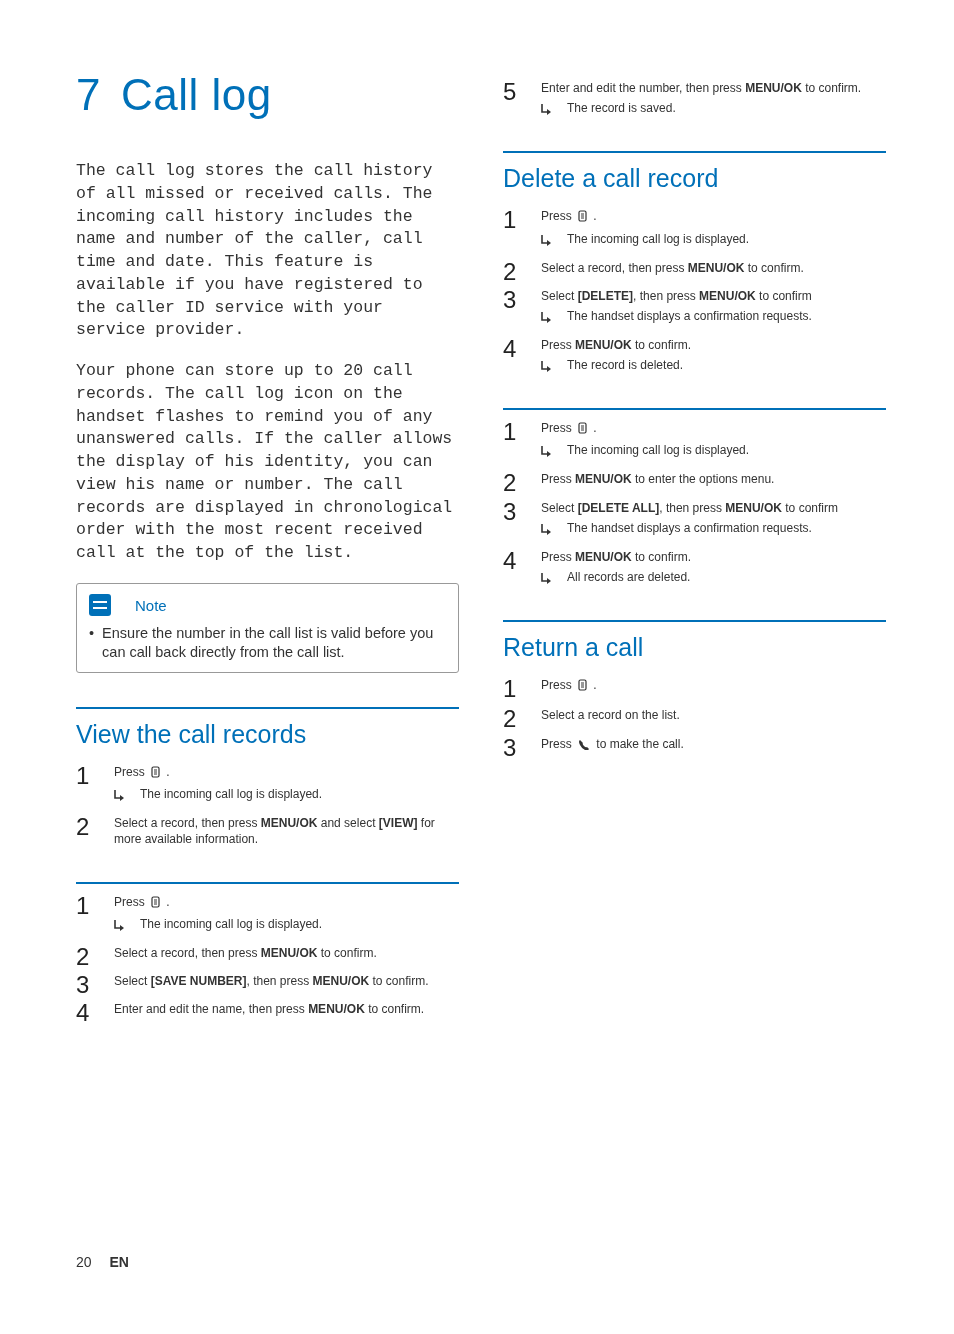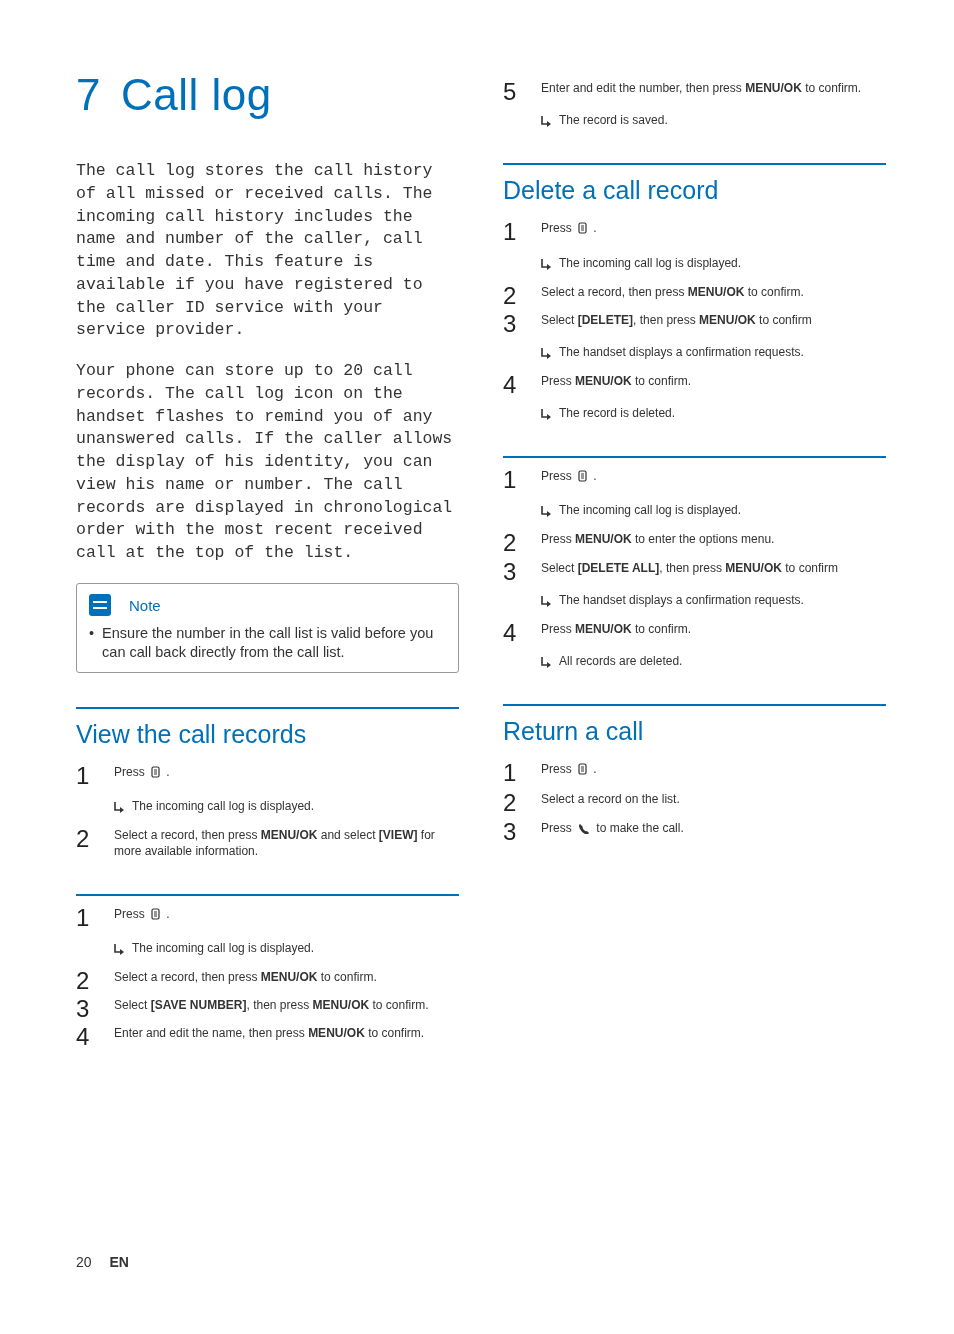--- a/index.html
+++ b/index.html
@@ -43,21 +43,21 @@
   .note-box {
     border: 1px solid #999;
     border-radius: 3px;
     padding: 10px 12px 10px 12px;
     position: relative;
     margin: 0 0 8px 0;
   }
   .note-title {
     display: flex;
     align-items: center;
-    gap: 18px;
+    gap: 24px;
     margin-bottom: 8px;
   }
   .note-title .label {
     color: #0070b8;
     font-family: "Trebuchet MS", Arial, sans-serif;
     font-size: 15px;
   }
   .note-icon {
     width: 22px; height: 22px;
     display: inline-flex; align-items: center; justify-content: center;
@@ -114,22 +114,22 @@
     position: absolute;
     left: 0;
     top: -4px;
     font-family: "Trebuchet MS", Arial, sans-serif;
     font-size: 24px;
     font-weight: 400;
     color: #222;
   }
   .result {
     display: flex;
-    gap: 2px;
-    margin-top: 16px;
+    gap: 10px;
+    margin-top: 4px;
     padding-left: 0;
   }
   .result-icon {
     flex: 0 0 auto;
     width: 16px;
     display: inline-flex;
     align-items: flex-start;
     padding-top: 3px;
   }
   .inline-icon {

